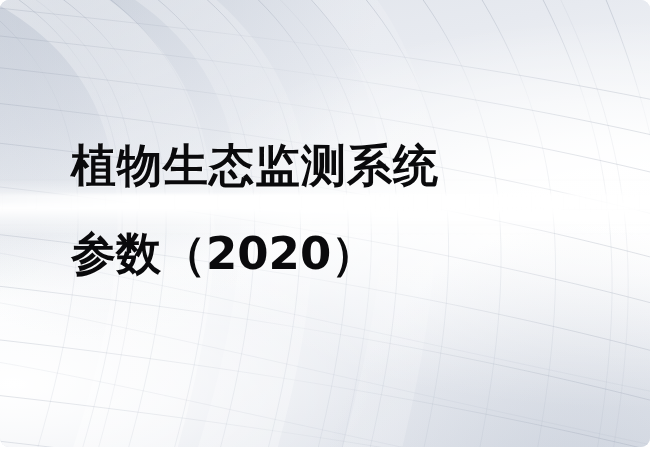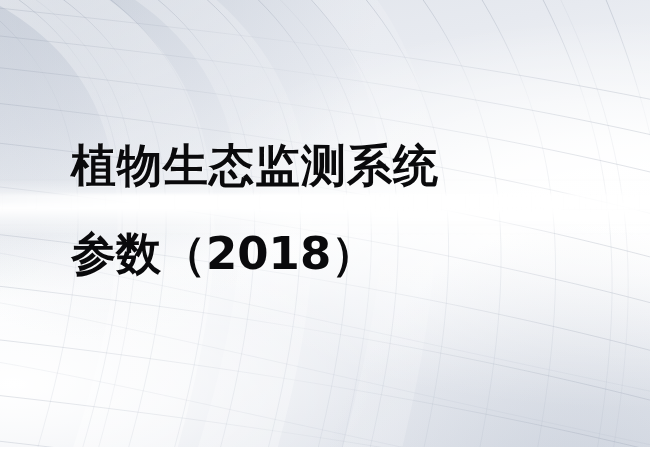--- a/index.html
+++ b/index.html
@@ -9,20 +9,21 @@
     background: #ffffff;
   }
 
   #slide {
     position: relative;
     width: 650px;
     height: 447px;
     overflow: hidden;
     background: #e9ecf1;
     font-family: "DejaVu Sans", "Liberation Sans", sans-serif;
+    border-radius: 9px;
   }
 
   
   .bg-base {
     position: absolute;
     inset: 0;
     background:
       radial-gradient(120% 75% at 96% 48%, #ffffff 0%, rgba(255,255,255,0.88) 18%, rgba(255,255,255,0.0) 58%),
       radial-gradient(90% 55% at 2% 86%, #ffffff 0%, rgba(255,255,255,0.7) 22%, rgba(255,255,255,0) 62%),
       linear-gradient(168deg, #dfe3ea 0%, #e7eaf0 22%, #f2f4f7 42%, #fbfcfd 52%, #f0f2f6 64%, #e6e9ef 82%, #dfe3ea 100%);
@@ -172,16 +173,16 @@
       <path d="M 270 -10 C 376 88 398 218 340 460"></path>
       <path d="M 556 -10 C 630 140 644 270 612 460"></path>
     </g>
   </svg>
 
   <div class="bg-streak"></div>
   <div class="bg-streak-2"></div>
 
   <div class="title-block">
     <div class="title-line title-line--one">植物生态监测系统</div>
-    <div class="title-line title-line--two">参数（2018）</div>
+    <div class="title-line title-line--two">参数（2020）</div>
   </div>
 
 </div>
 
 </body></html>

